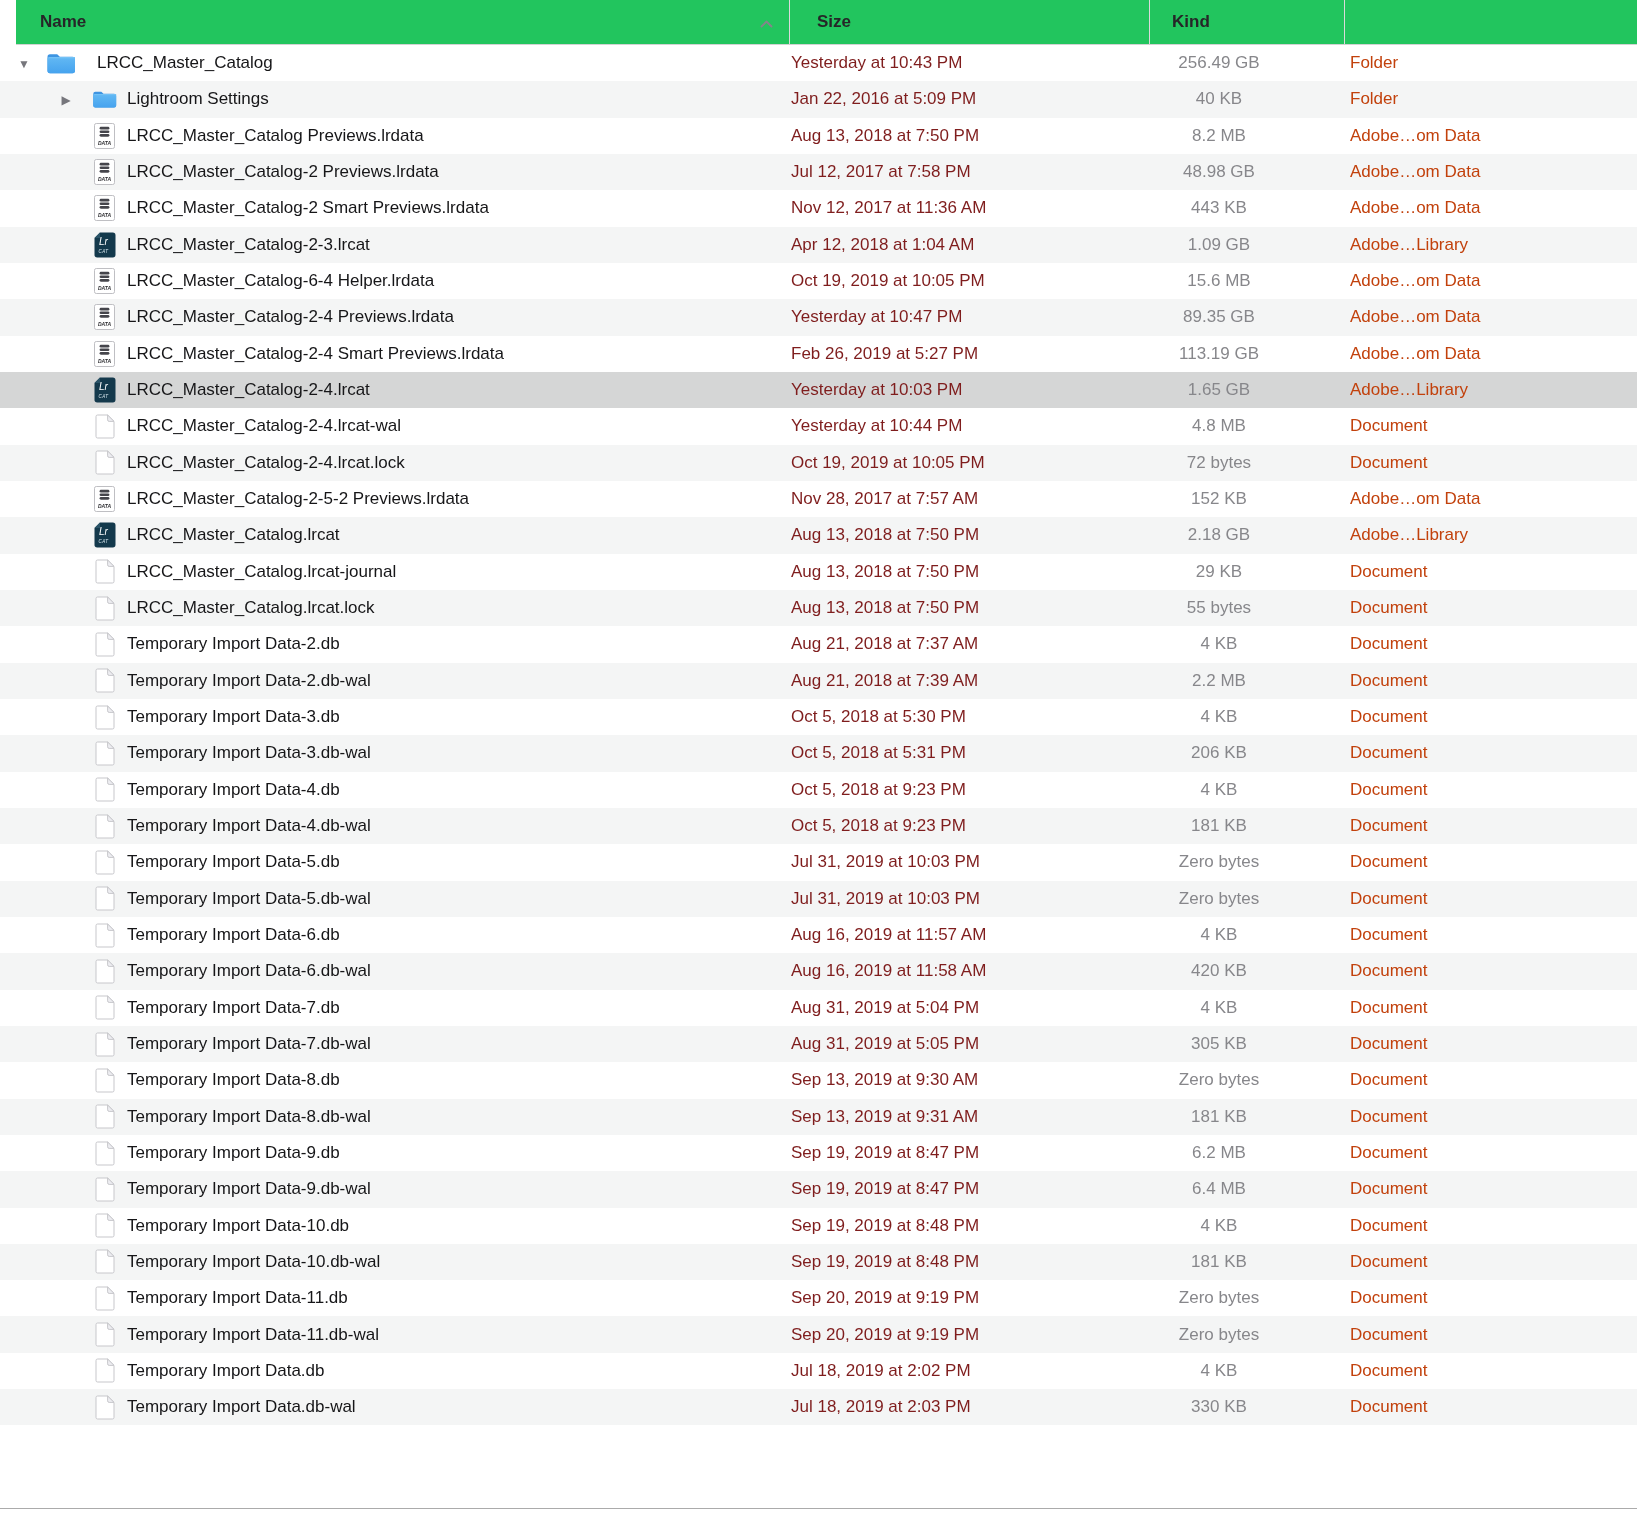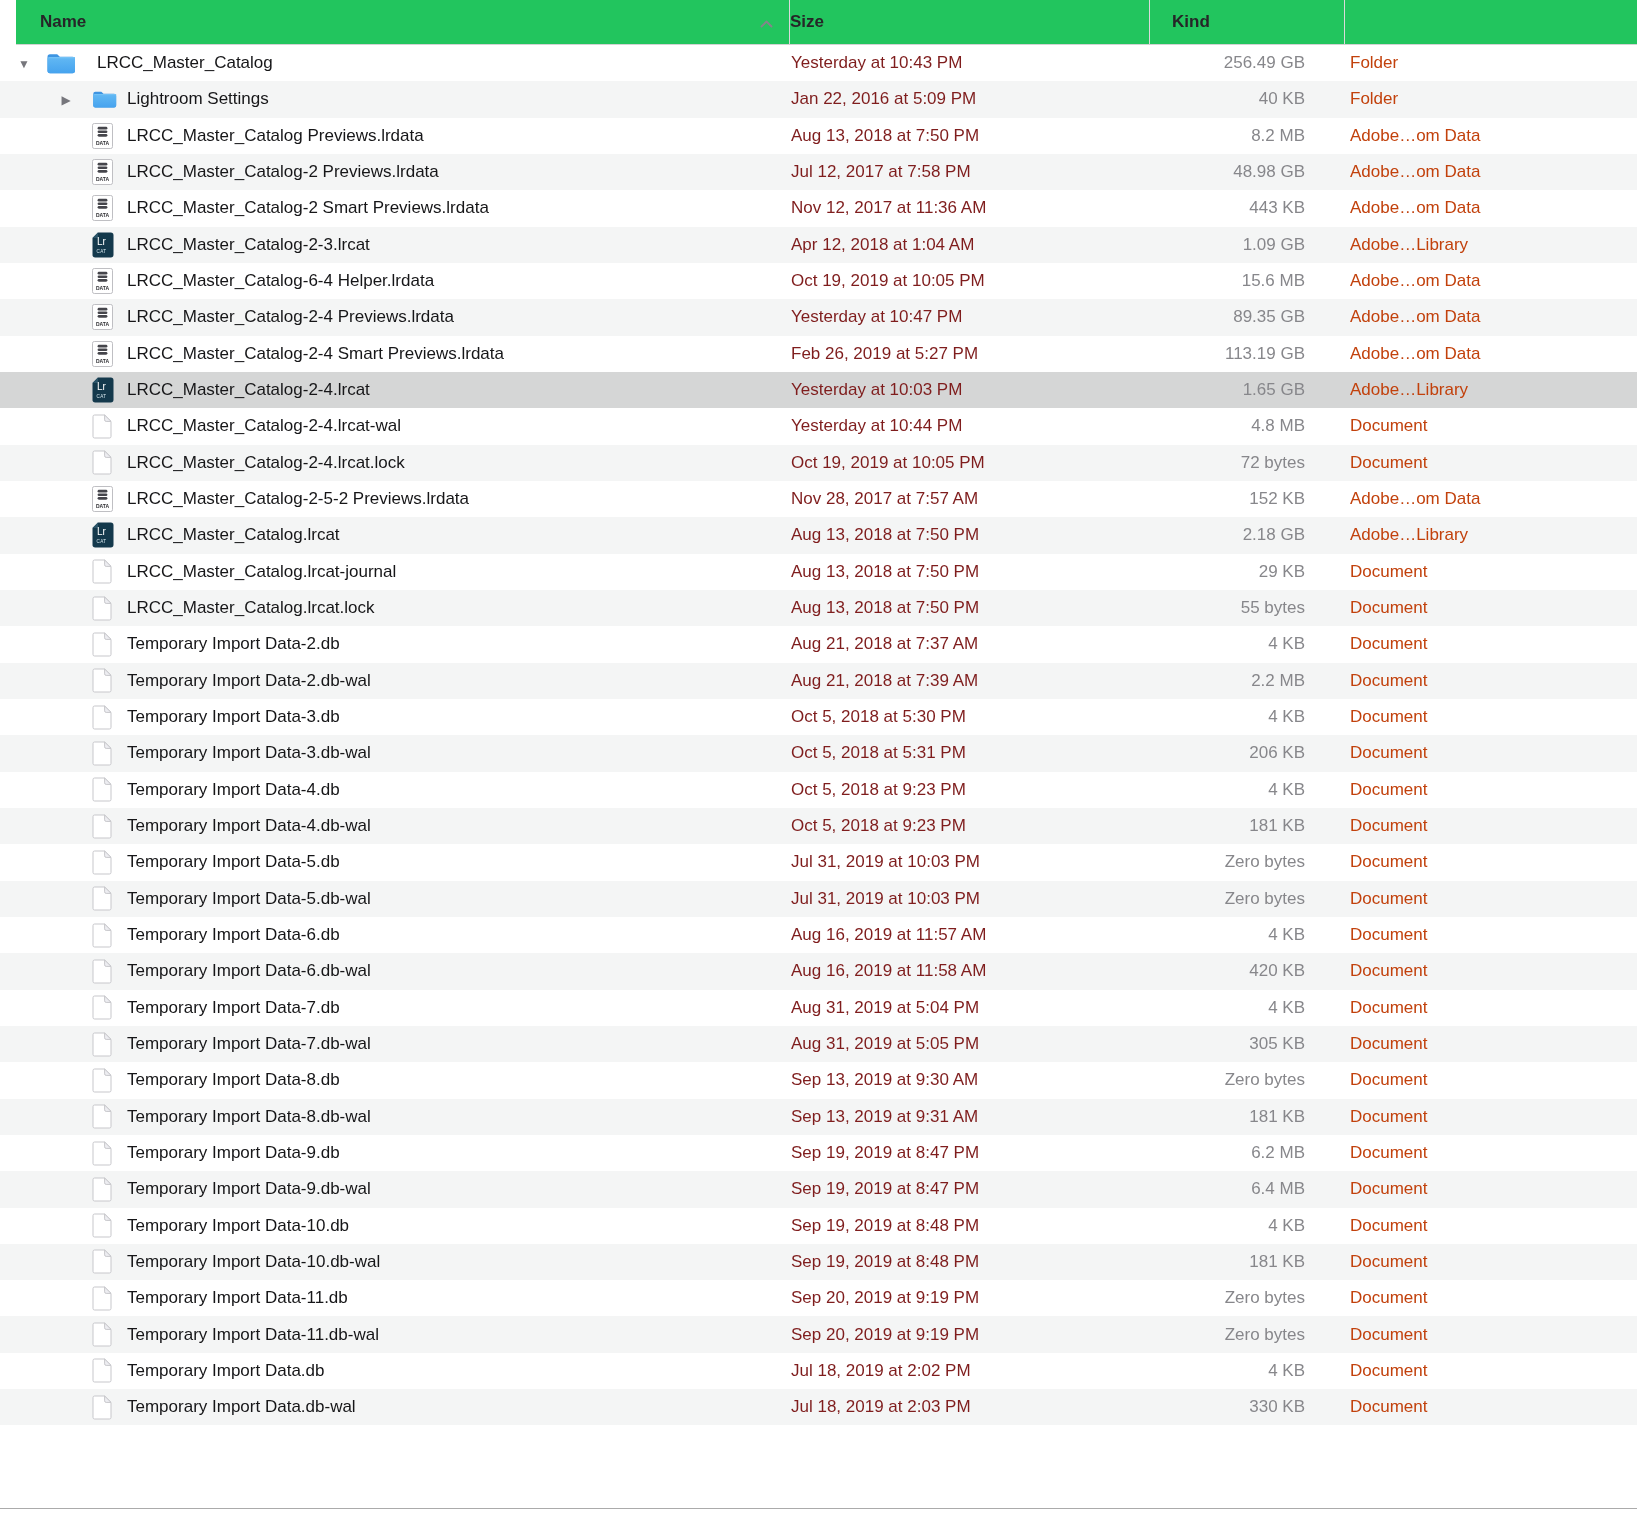--- a/index.html
+++ b/index.html
@@ -15,21 +15,21 @@
   .list-header {
     position:absolute; top:0; left:16px; width:1637px; height:45px;
     background:#22c55e; border-bottom:1px solid #d2d2d2;
     display:grid; grid-template-columns:773px 360px 195px 232px 1fr;
     align-items:center; z-index:3;font-weight:bold;
   }
   .hcell { height:100%; display:flex; align-items:center;
     font-size:17px; color:#262628; white-space:nowrap; }
   .hcell.h-name { padding-left:24px; justify-content:space-between; padding-right:16px; }
   .hcell.h-date { padding-left:18px; border-left:1px solid #dadada; }
-  .hcell.h-size { border-left:1px solid #dadada;text-align:right; }
+  .hcell.h-size { padding-left:27px; border-left:1px solid #dadada;text-align:right; }
   .hcell.h-kind { padding-left:22px; border-left:1px solid #dadada; }
   .hcell.h-extra { border-left:1px solid #dadada; }
   .sort-chevron { display:inline-block; margin-top:2px; }
 
   
   .file-list { position:absolute; top:45px; left:0; width:1637px; z-index:1; }
   .row {
     width:1637px; height:36.33px;
     display:grid; grid-template-columns:773px 360px 195px 232px 1fr;
     align-items:center; background:#fff;
@@ -38,29 +38,29 @@
   .row.selected { background:#d5d6d6; }
 
   .cell { font-size:17px; white-space:nowrap; overflow:hidden; }
   .name-cell { display:flex; align-items:center; padding-left:14px; color:#161618; }
   .name-cell.indent1 { padding-left:56px; }
   .disclosure {
     width:20px; min-width:20px; text-align:center;
     font-size:12px; color:#76767c; line-height:1;
     display:inline-block; transform:translateY(0.5px);
   }
-  .icon-slot { display:inline-flex; align-items:center; justify-content:flex-start;
-    margin-left:12px; width:30px; min-width:30px; }
+  .icon-slot { display:inline-flex; align-items:center; justify-content:center;
+    margin-left:12px; width:30px; min-width:30px;font-style:italic; }
   .indent1 .icon-slot { margin-left:16px; width:25px; min-width:25px; }
   .icon-slot svg { display:block; }
   .fname { margin-left:21px; color:#161618; }
   .indent1 .fname { margin-left:10px; }
 
   .date-cell { padding-left:18px; color:#7f1d1d; }
-  .size-cell { text-align:right; padding-right:23px; color:#87878b; }
+  .size-cell { text-align:center; padding-right:23px; color:#87878b; }
   .kind-cell { padding-left:22px; color:#c2410c; }
 
   
   .bottom-divider {
     position:absolute; left:0; top:1508px; width:1637px; height:1px;
     background:#ababab;
   }
 </style>
 </head>
 <body>

